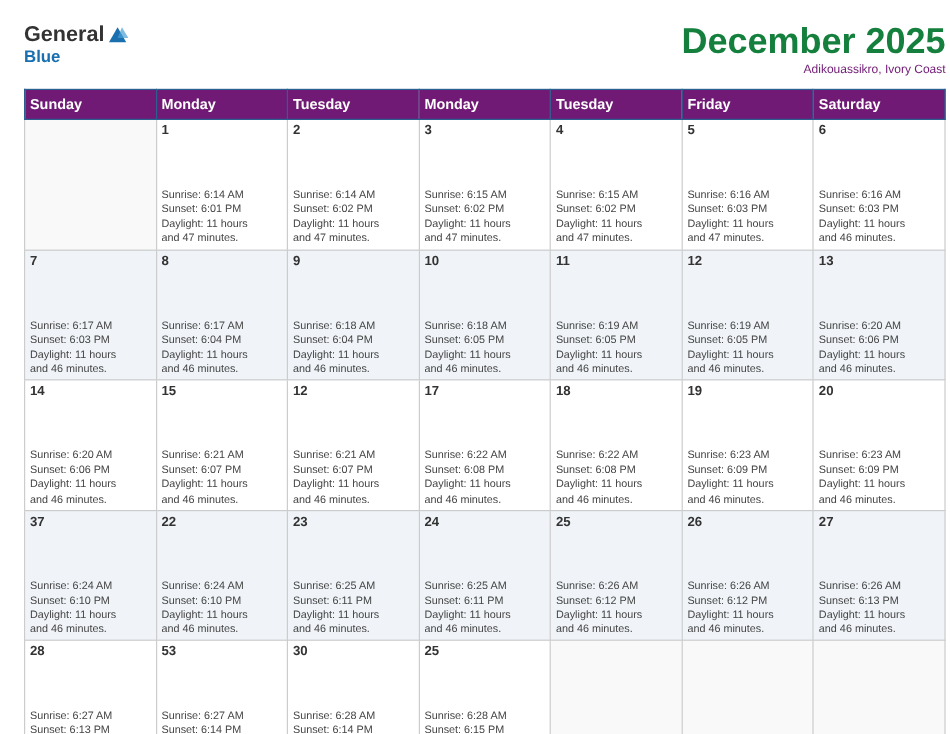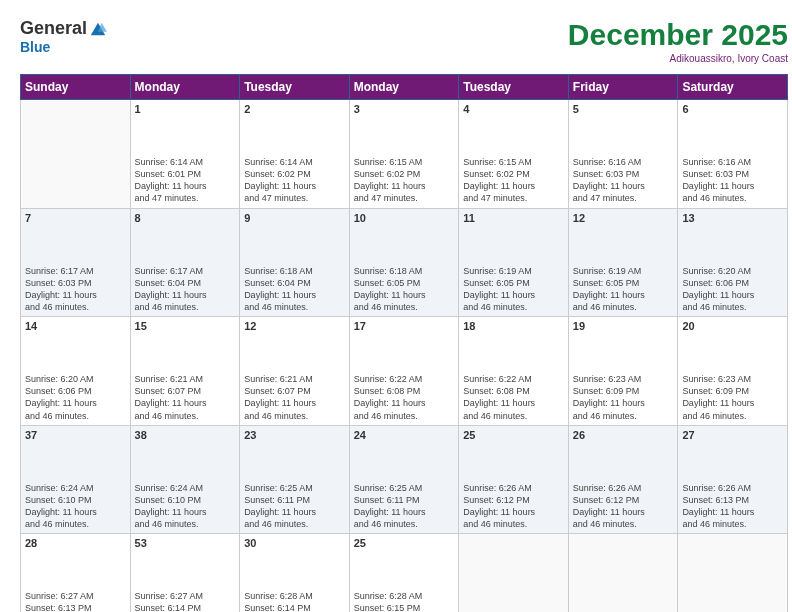--- a/index.html
+++ b/index.html
@@ -289,21 +289,21 @@
         </tr>
         <tr class="row-shaded">
           <td>
             <span class="day-number">37</span>
             <div class="day-info" style="white-space: pre-line;">Sunrise: 6:24 AM
 Sunset: 6:10 PM
 Daylight: 11 hours
 and 46 minutes.</div>
           </td>
           <td>
-            <span class="day-number">38</span>
+            <span class="day-number">22</span>
             <div class="day-info" style="white-space: pre-line;">Sunrise: 6:24 AM
 Sunset: 6:10 PM
 Daylight: 11 hours
 and 46 minutes.</div>
           </td>
           <td>
             <span class="day-number">23</span>
             <div class="day-info" style="white-space: pre-line;">Sunrise: 6:25 AM
 Sunset: 6:11 PM
 Daylight: 11 hours

